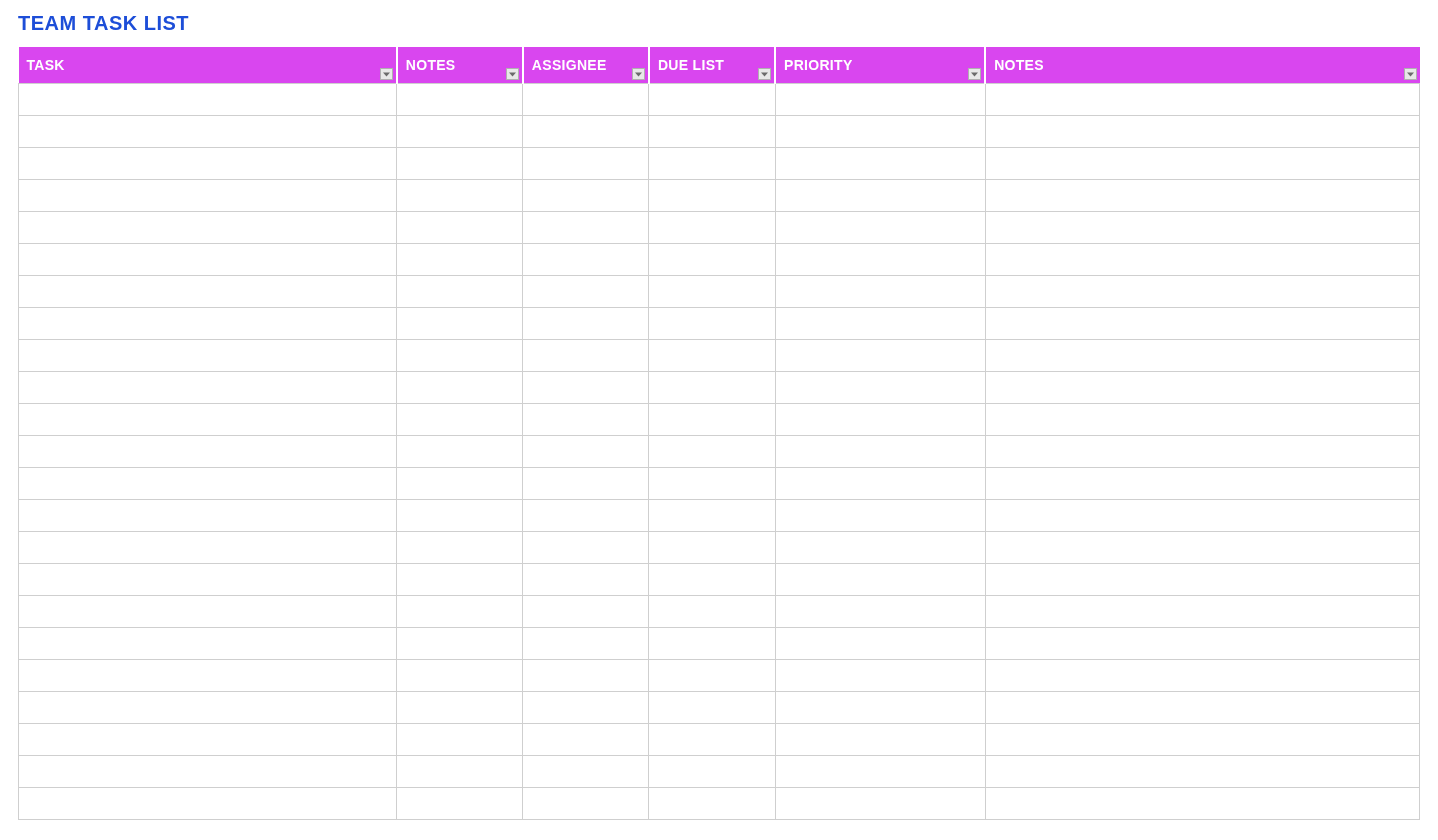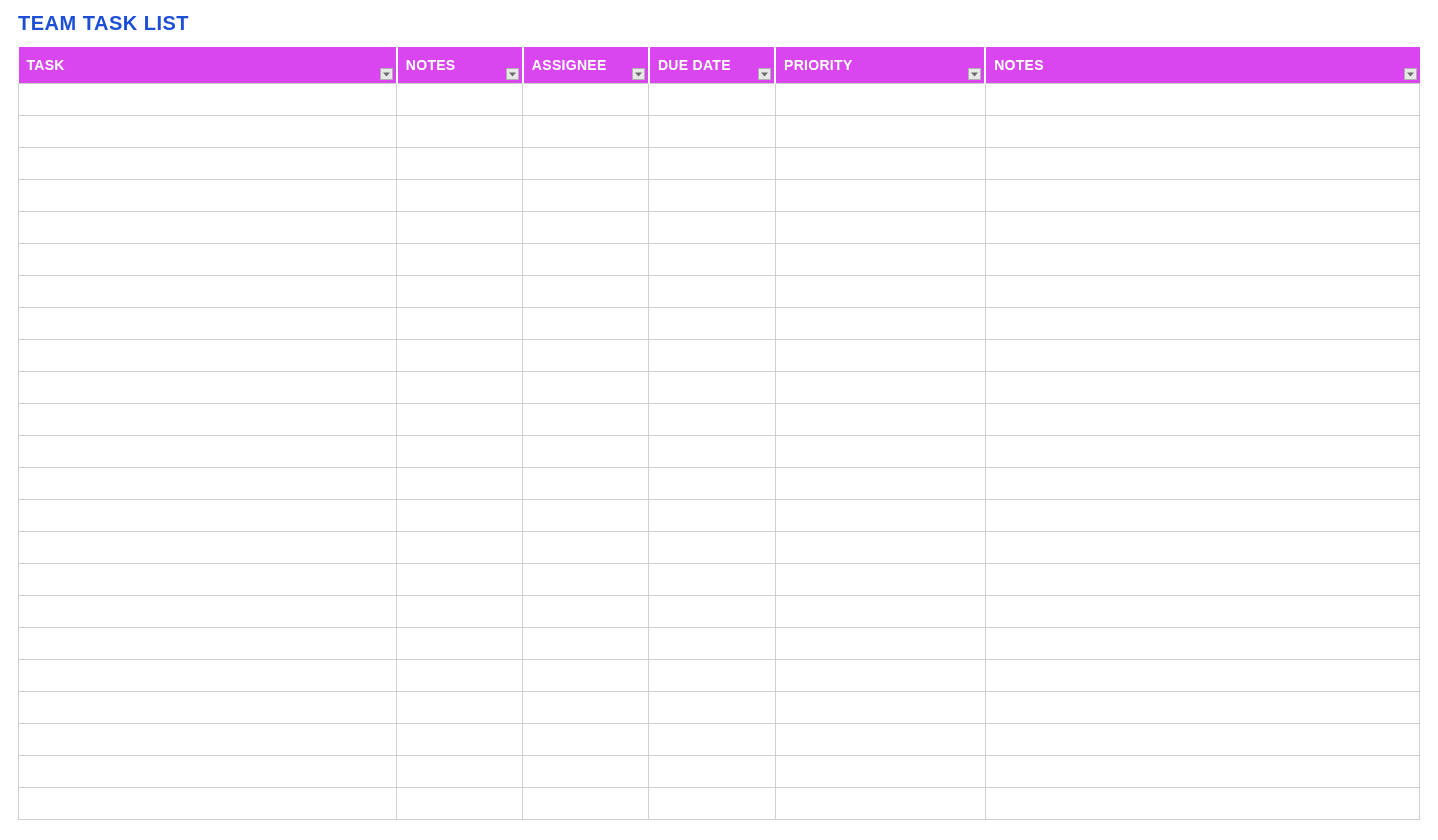--- a/index.html
+++ b/index.html
@@ -104,21 +104,21 @@
       </th>
       <th>
         <span>ASSIGNEE</span>
         <span class="filter-btn">
           <svg viewBox="0 0 10 6">
               <path d="M0 0 L10 0 L5 6 Z" fill="#6b6b6b"></path>
             </svg>
         </span>
       </th>
       <th>
-        <span>DUE DATE</span>
+        <span>DUE LIST</span>
         <span class="filter-btn">
           <svg viewBox="0 0 10 6">
               <path d="M0 0 L10 0 L5 6 Z" fill="#6b6b6b"></path>
             </svg>
         </span>
       </th>
       <th>
         <span>PRIORITY</span>
         <span class="filter-btn">
           <svg viewBox="0 0 10 6">

